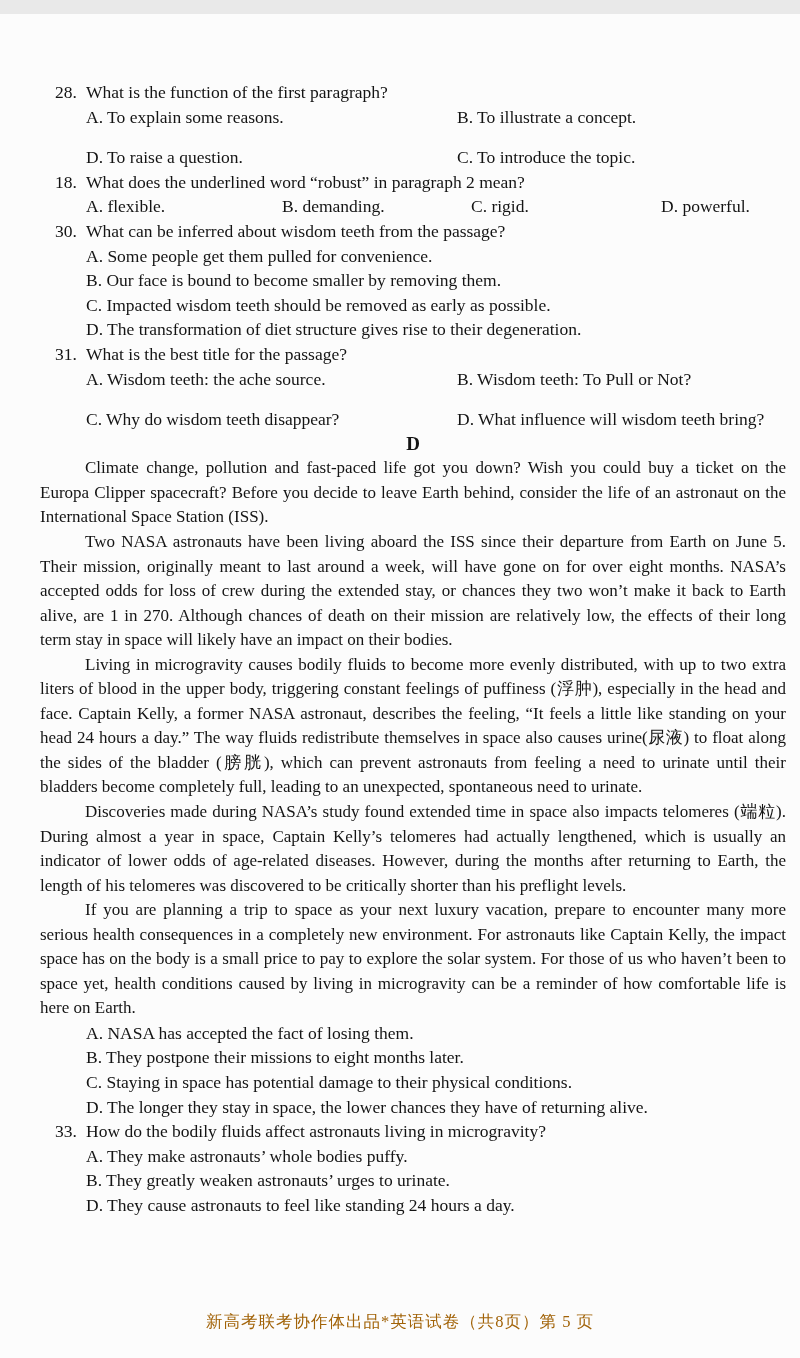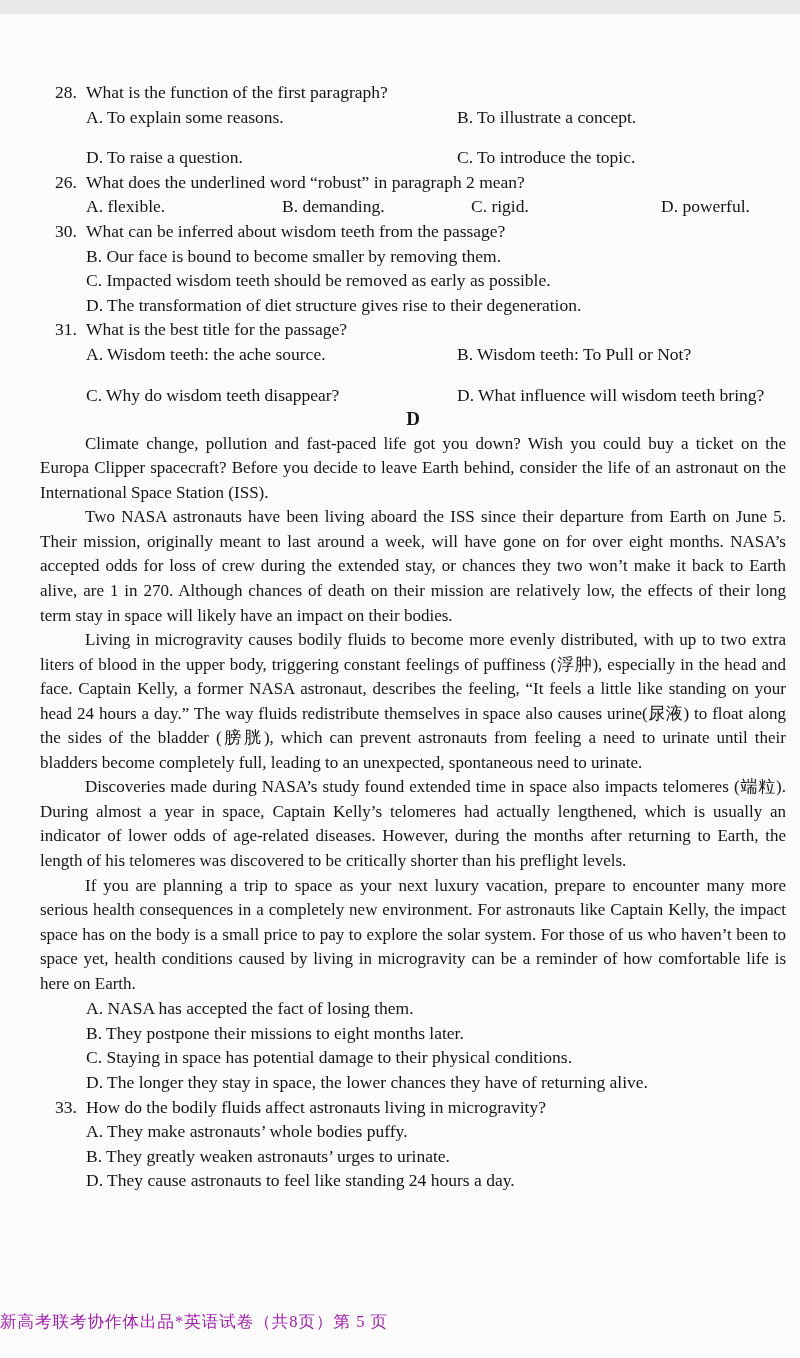--- a/index.html
+++ b/index.html
@@ -31,23 +31,23 @@
     text-align:center;font-weight:bold;font-size:19px;line-height:24.6px;
   }
   
   .para{
     margin:0;font-size:17px;line-height:24.55px;
     text-align:justify;text-indent:45px;
   }
   
   .footer{
     position:absolute;left:0;right:0;top:1297px;
-    text-align:left;font-size:16.5px;letter-spacing:1px;
+    text-align:center;font-size:16.5px;letter-spacing:1px;
     font-family:"Liberation Serif","DejaVu Serif",serif;
-    color:#a21caf;
+    color:#a16207;
   }
 </style>
 </head>
 <body>
 
 <div class="page">
   <div class="content">
 
     <div class="qblock">
 
@@ -56,35 +56,36 @@
         <span class="qtext">What is the function of the first paragraph?</span>
       </div>
       <div class="opts two">
         <span class="opt">A. To explain some reasons.</span>
         <span class="opt">B. To illustrate a concept.</span>
         <span class="opt">D. To raise a question.</span>
         <span class="opt">C. To introduce the topic.</span>
       </div>
 
       <div class="q">
-        <span class="qnum">26.</span>
+        <span class="qnum">18.</span>
         <span class="qtext">What does the underlined word “robust” in paragraph 2 mean?</span>
       </div>
       <div class="opts four">
         <span class="opt">A. flexible.</span>
         <span class="opt">B. demanding.</span>
         <span class="opt">C. rigid.</span>
         <span class="opt">D. powerful.</span>
       </div>
 
       <div class="q">
         <span class="qnum">30.</span>
         <span class="qtext">What can be inferred about wisdom teeth from the passage?</span>
       </div>
       <div class="opts stack">
+        <span class="opt">A. Some people get them pulled for convenience.</span>
         <span class="opt">B. Our face is bound to become smaller by removing them.</span>
         <span class="opt">C. Impacted wisdom teeth should be removed as early as possible.</span>
         <span class="opt">D. The transformation of diet structure gives rise to their degeneration.</span>
       </div>
 
       <div class="q">
         <span class="qnum">31.</span>
         <span class="qtext">What is the best title for the passage?</span>
       </div>
       <div class="opts two">

